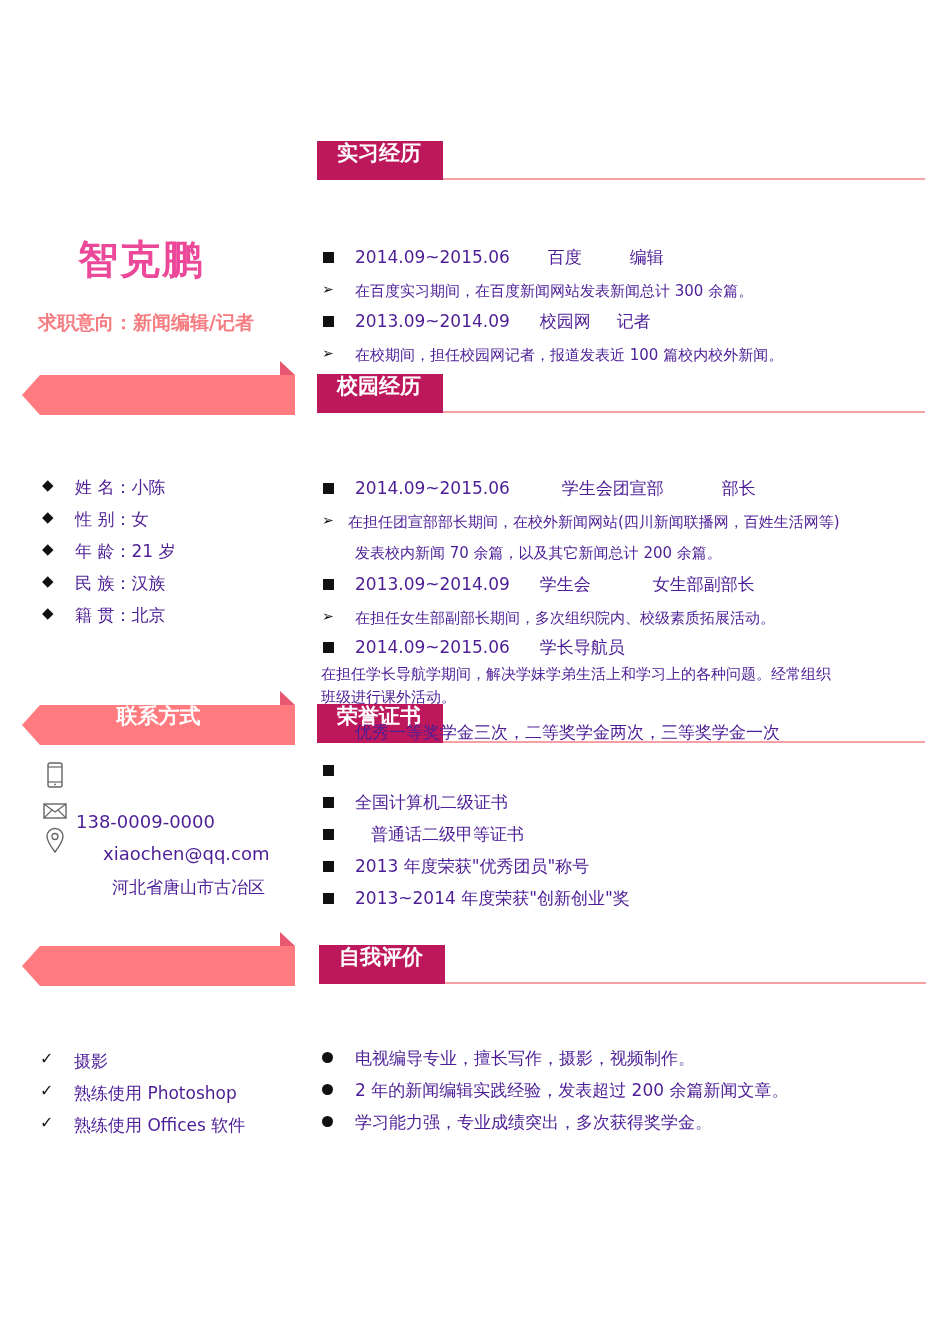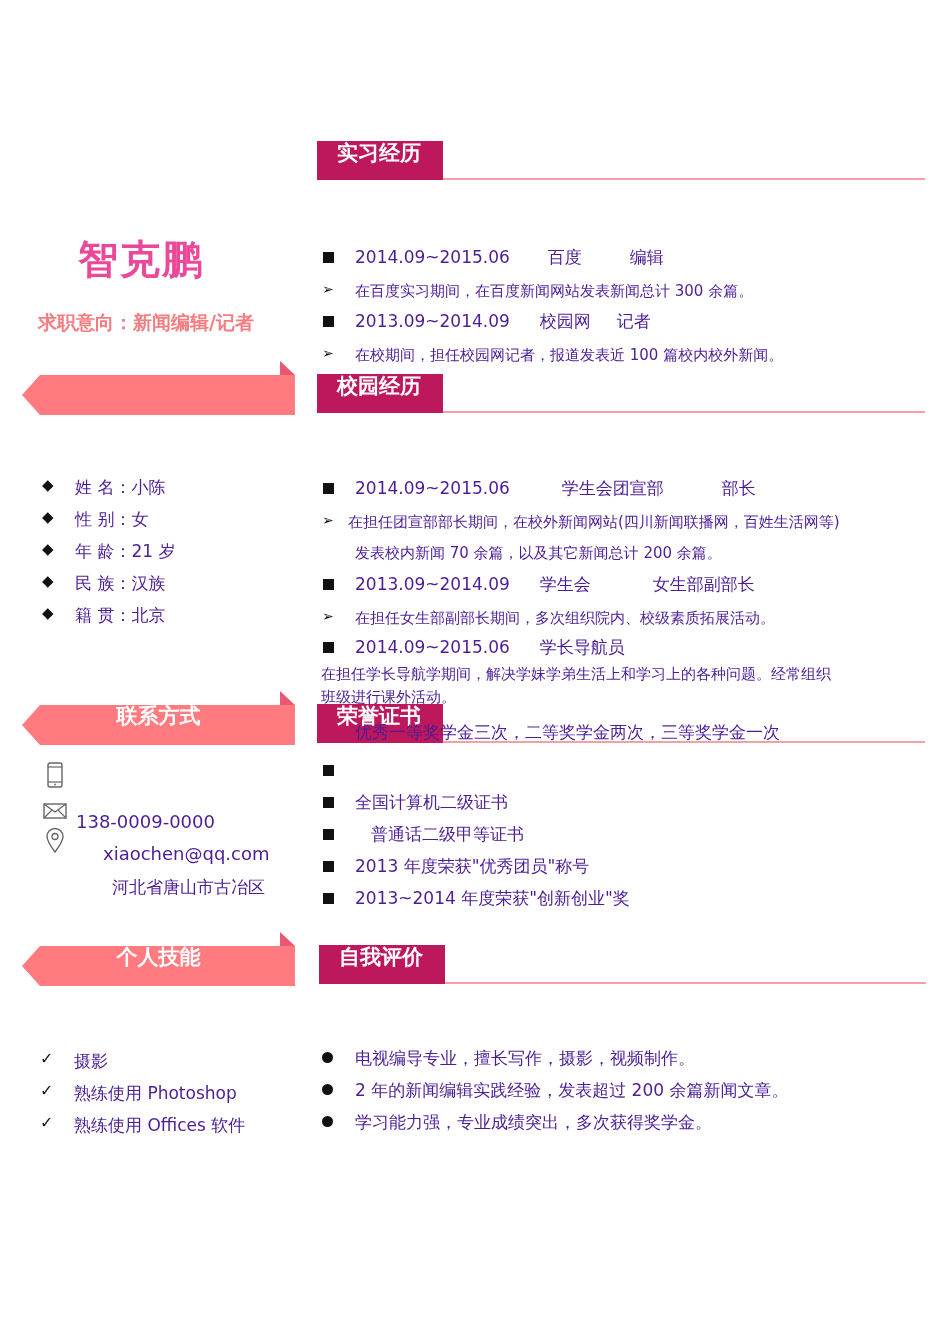--- a/index.html
+++ b/index.html
@@ -95,21 +95,20 @@
   <circle cx="10" cy="9.5" r="3" fill="none" stroke="#666" stroke-width="1.3"></circle>
 </svg>
 
 <div class="row" style="left:76px; top:811px; font-size:18px;">138-0009-0000</div>
 <div class="row" style="left:76px; top:843px; font-size:18px;margin-left:27px;">xiaochen@qq.com</div>
 <div class="row" style="left:76px; top:876px;margin-left:36px;">河北省唐山市古冶区</div>
 
 <div class="ribbon" style="top:946px;">
   <div class="body"></div>
   <div class="fold"></div>
-  <div class="label">个人技能</div>
 </div>
 
 <span class="bullet-chk" style="left:40px; top:1049px;">✓</span>
 <div class="row" style="left:74px; top:1050px;">摄影</div>
 <span class="bullet-chk" style="left:40px; top:1081px;">✓</span>
 <div class="row" style="left:74px; top:1082px;">熟练使用 Photoshop</div>
 <span class="bullet-chk" style="left:40px; top:1113px;">✓</span>
 <div class="row" style="left:74px; top:1114px;">熟练使用 Offices 软件</div>
 
 <div class="rhead" style="top:141px;">

